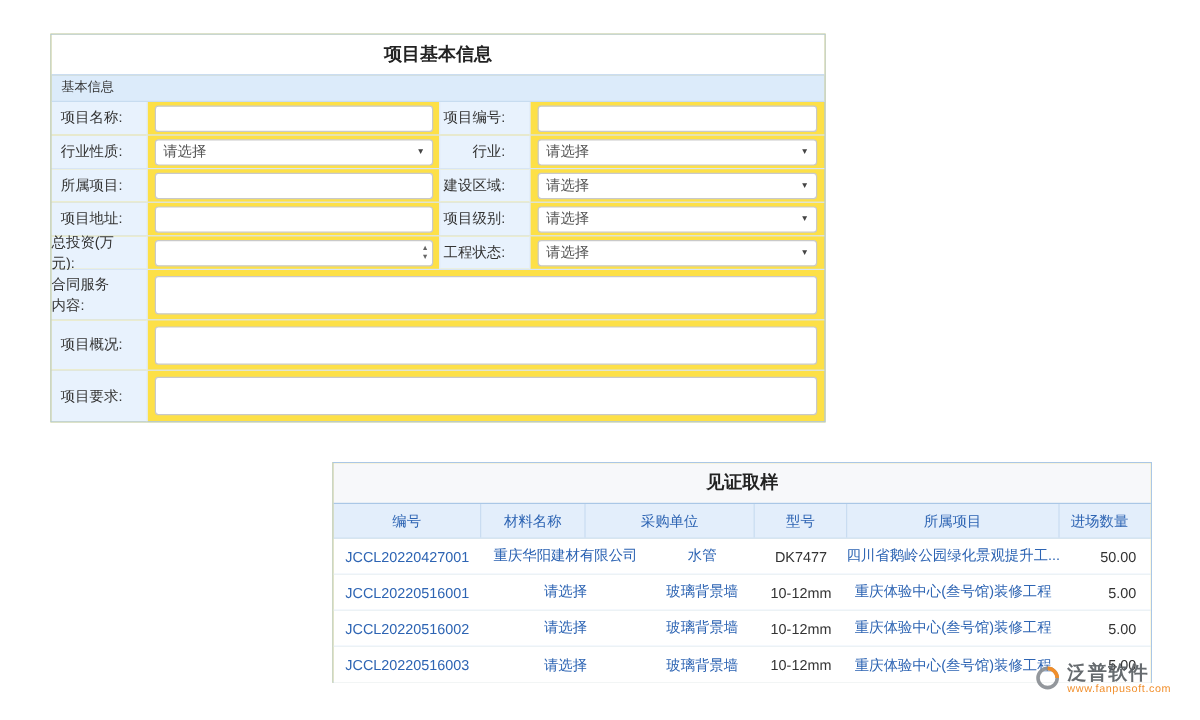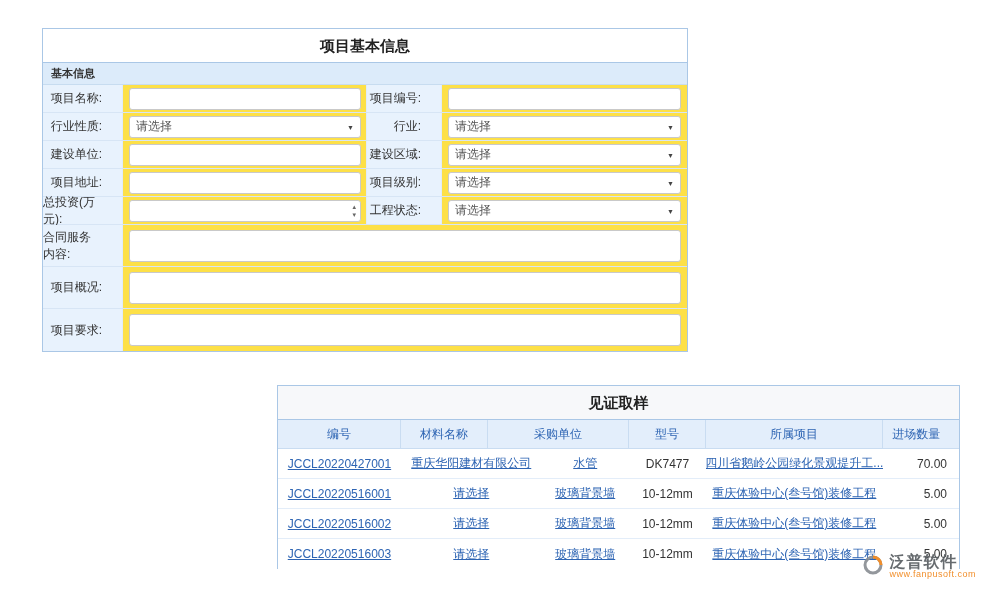--- a/index.html
+++ b/index.html
@@ -7,21 +7,21 @@
     font-family:"Liberation Sans","DejaVu Sans",sans-serif; font-size:12px; color:#333; }
   body { position:relative; overflow:hidden; }
 
   .panel { position:absolute; border:1px solid var(--panel-border,#aac7e6); background:#fde047; }
 
   
   .form-panel { left:42px; top:28px; width:646px; height:324px; }
   .p-title { height:34px; line-height:34px; text-align:center; font-size:15px; font-weight:bold;
     color:#222; background:#fff; border-bottom:1px solid var(--panel-border,#aac7e6); }
   .section-bar { height:22px; line-height:21px; padding-left:8px; font-size:11px; color:#333;
-    background:var(--section-bg,#dcebfa); border-bottom:1px solid #c7dcf0;font-weight:bold; }
+    background:var(--section-bg,#dcebfa); border-bottom:1px solid #c7dcf0; }
   .frow { display:flex; height:28px; border-bottom:1px solid #d7e5f5; align-items:stretch; }
   .frow.tall { height:42px; }
   .frow:last-child { border-bottom:none; }
   .lbl { background:var(--label-bg,#e8f2fd); display:flex; align-items:center; justify-content:flex-end;
     padding-right:20px; font-size:12px; color:#333; border-right:1px solid #e0ecf9; }
   .l1 { width:80px; }
   .l2 { width:76px; border-left:1px solid #e0ecf9; }
   .fld { display:flex; align-items:center; padding-left:6px; }
   .f1 { width:243px; }
   .f2 { flex:1; padding-right:6px; }
@@ -54,21 +54,21 @@
   .trow:last-child { border-bottom:none; }
   .tc { display:flex; align-items:center; justify-content:center; font-size:12px; overflow:hidden;
     white-space:nowrap; padding:0 4px; }
   .c-code { width:124px; }
   .c-purchaser { width:142px; }
   .c-material { width:88px; }
   .c-model { width:78px; }
   .c-project { width:178px; }
   .c-qty { width:77px; justify-content:flex-end; padding-right:12px; }
   .thead .c-qty { justify-content:center; padding-right:13px; }
-  .link { color:var(--link,#2d64b3); cursor:pointer;text-decoration:underline; }
+  .link { color:var(--link,#2d64b3); cursor:pointer; }
   .plain { color:#333; }
 
   
   .watermark { position:absolute; right:24px; bottom:20px; display:flex; align-items:center;
     gap:5px; opacity:.92; z-index:5; }
   .wm-stack { display:flex; flex-direction:column; line-height:1.1; }
   .wm-brand { font-size:16px; font-weight:bold; color:#5a5f63; letter-spacing:1px; }
   .wm-url { font-size:9px; color:var(--brand-orange,#f08519); letter-spacing:.5px; }
 </style>
 </head>
@@ -100,21 +100,21 @@
     <div class="lbl l2">行业:</div>
     <div class="fld f2">
       <div class="sel">
         <span class="sel-text">请选择</span>
         <span class="caret">▼</span>
       </div>
     </div>
   </div>
 
   <div class="frow">
-    <div class="lbl l1">建设单位:</div>
+    <div class="lbl l1">所属项目:</div>
     <div class="fld f1">
       <input class="inp" type="text" style="">
     </div>
     <div class="lbl l2">建设区域:</div>
     <div class="fld f2">
       <div class="sel">
         <span class="sel-text">请选择</span>
         <span class="caret">▼</span>
       </div>
     </div>
@@ -187,21 +187,21 @@
     <div class="tc c-project">所属项目</div>
     <div class="tc c-qty">进场数量</div>
   </div>
 
   <div class="trow">
     <div class="tc c-code link">JCCL20220427001</div>
     <div class="tc c-purchaser link">重庆华阳建材有限公司</div>
     <div class="tc c-material link">水管</div>
     <div class="tc c-model plain">DK7477</div>
     <div class="tc c-project link">四川省鹅岭公园绿化景观提升工...</div>
-    <div class="tc c-qty plain">70.00</div>
+    <div class="tc c-qty plain">50.00</div>
   </div>
 
   <div class="trow">
     <div class="tc c-code link">JCCL20220516001</div>
     <div class="tc c-purchaser link">请选择</div>
     <div class="tc c-material link">玻璃背景墙</div>
     <div class="tc c-model plain">10-12mm</div>
     <div class="tc c-project link">重庆体验中心(叁号馆)装修工程</div>
     <div class="tc c-qty plain">5.00</div>
   </div>

